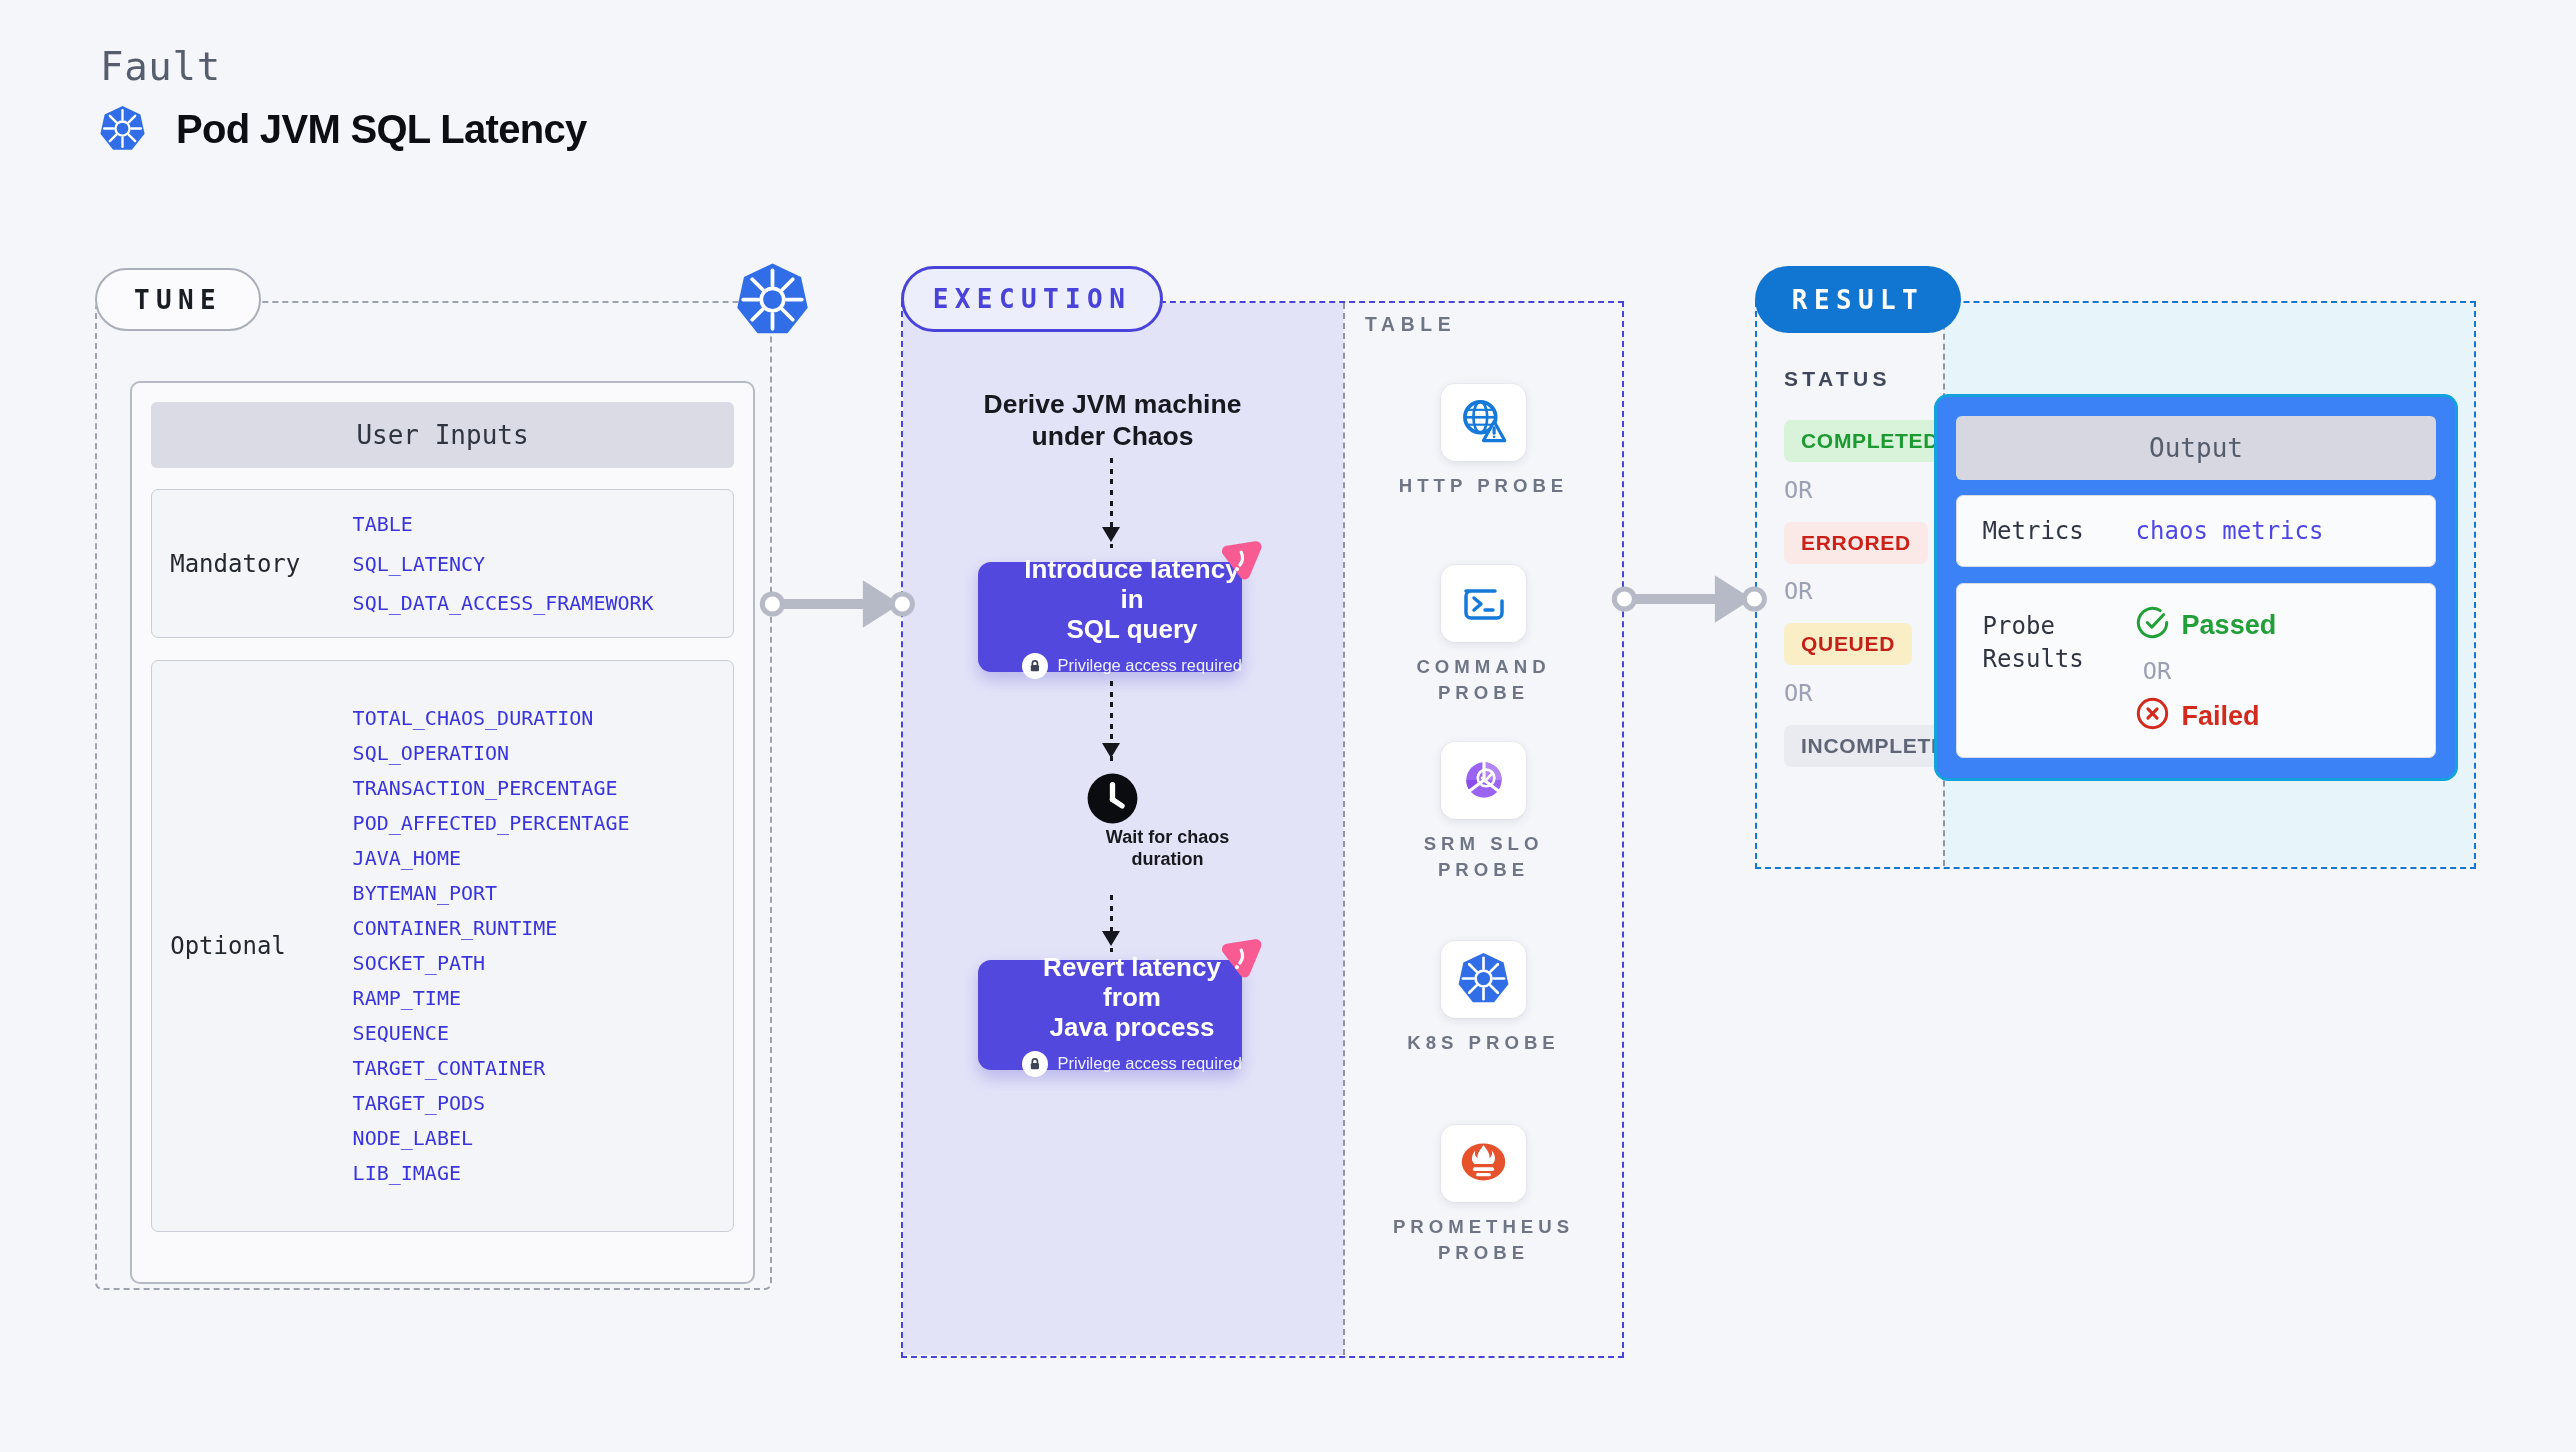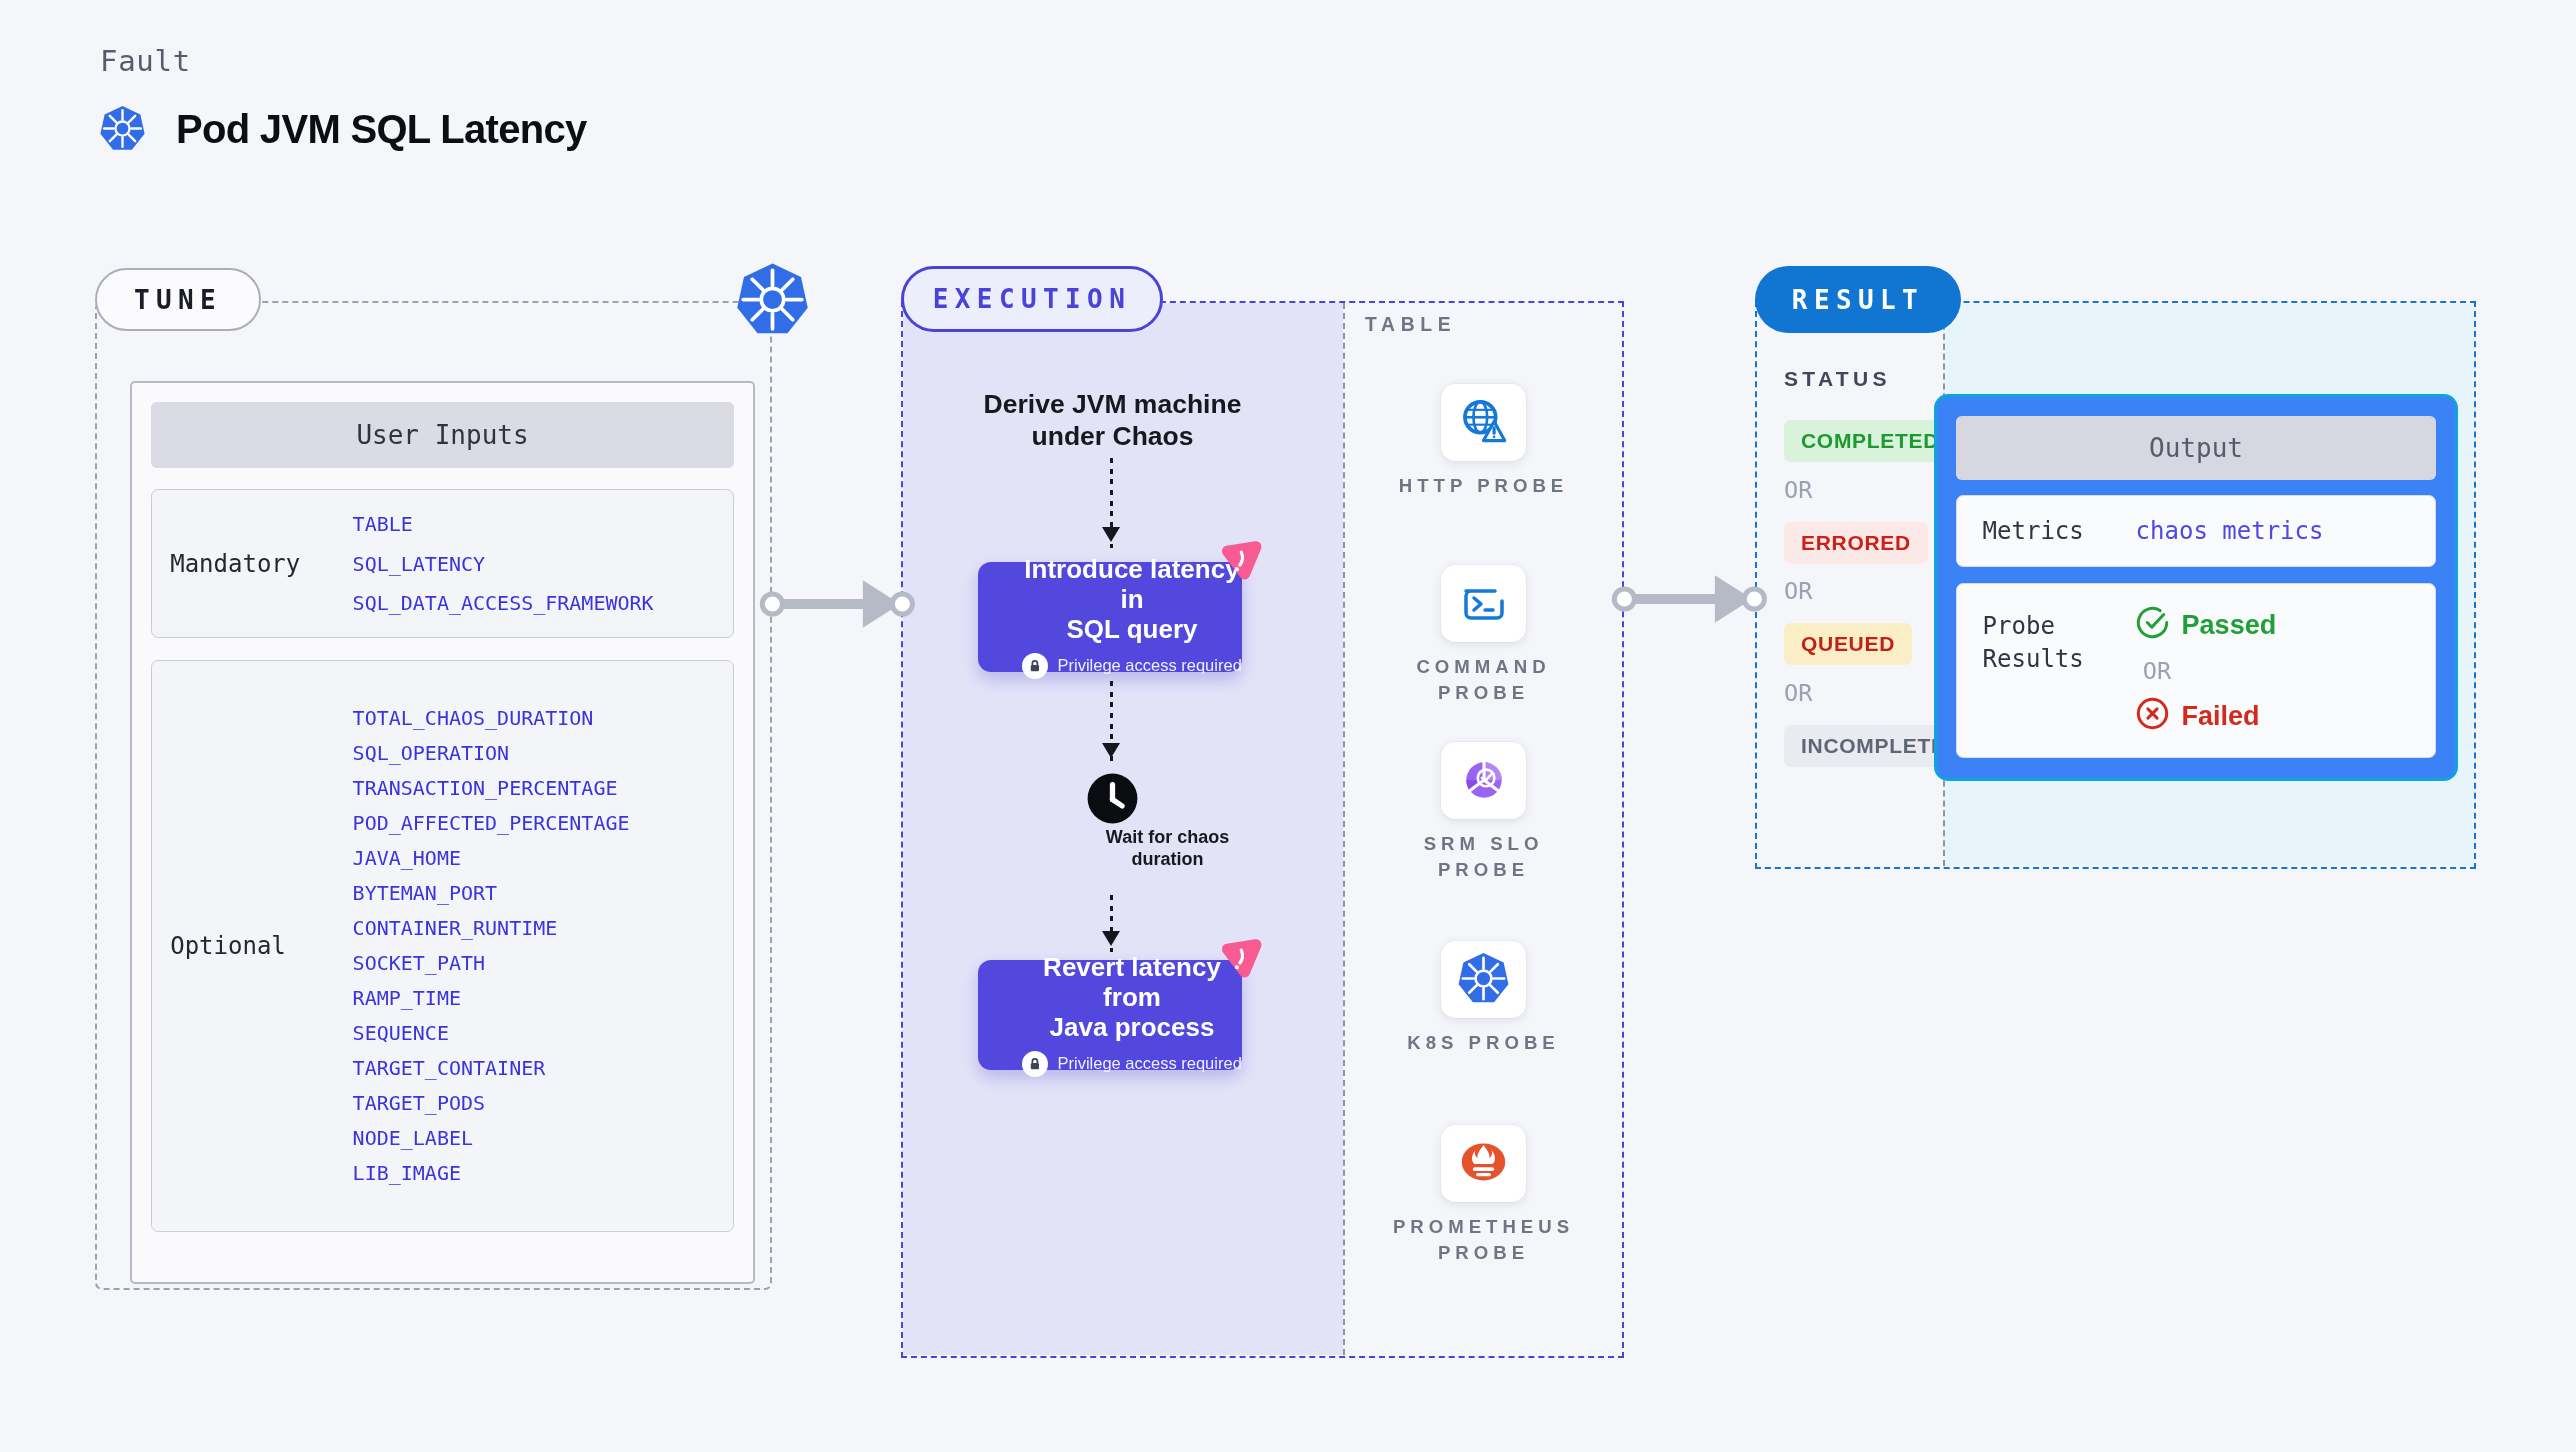--- a/index.html
+++ b/index.html
@@ -12,40 +12,40 @@
   }
   *{box-sizing:border-box;margin:0;padding:0;}
   html,body{background:var(--page_bg);}
   body{width:2576px;height:1452px;position:relative;font-family:"Liberation Sans",sans-serif;}
   #canvas{position:absolute;inset:0;background:var(--page_bg);overflow:hidden;}
   .mono{font-family:"DejaVu Sans Mono",monospace;}
   .abs{position:absolute;}
   .preline{white-space:pre-line;}
 
   
-  .kicker{left:100px;top:44px;font-size:29px;color:#565e6e;letter-spacing:0.7px;}
+  .kicker{left:100px;top:44px;font-size:39px;color:#565e6e;letter-spacing:0.7px;}
   .title-row{left:99px;top:105px;display:flex;align-items:center;gap:30px;}
   .page-title{font-size:40px;font-weight:bold;color:#0c0e13;letter-spacing:-0.7px;}
   .icon-k8s{display:block;}
 
   
   .pill{display:flex;align-items:center;justify-content:center;border-radius:34px;
         font-weight:bold;font-size:26px;letter-spacing:6.4px;z-index:6;}
   .pill-tune{left:95px;top:268px;width:166px;height:63px;background:#fbfbfd;
              border:2.1px solid #a9aeb9;color:#1a1d24;}
   .pill-exec{left:901px;top:266px;width:262px;height:66px;background:#eceefb;
              border:3.6px solid var(--accent_purple);color:var(--accent_purple);}
   .pill-result{left:1755px;top:266px;width:206px;height:67px;background:var(--result_blue);
              color:#ffffff;}
 
   
   .tune-box{left:95px;top:301px;width:677px;height:989px;border:2.1px dashed #9ca3af;border-radius:7.2px;}
   .tune-k8s{left:735px;top:262px;z-index:7;}
   .ui-card{left:130px;top:381px;width:625px;height:903px;background:#fafafc;
-           border:2.1px solid #b6bac4;border-radius:5px;padding:18.6px;}
+           border:2.1px solid #b6bac4;border-radius:10px;padding:18.6px;}
   .ui-header{height:66px;background:#dadbe4;border-radius:5.7px;display:flex;align-items:center;
              justify-content:center;font-size:26px;color:#2e3440;}
   .param-group{margin-top:21.5px;background:#f4f5f9;border:1.4px solid #c9ccd6;border-radius:7.2px;
                display:grid;grid-template-columns:201px 1fr;align-items:center;}
   .param-group.mandatory{height:149px;}
   .param-group.optional{height:572px;}
   .param-label{font-size:24px;color:#23272f;padding-left:18.6px;}
   .param-list{display:flex;flex-direction:column;justify-content:center;height:100%;padding:20px 0;}
   .param-list.m{gap:19.3px;}
   .param-list.o{gap:15px;}

